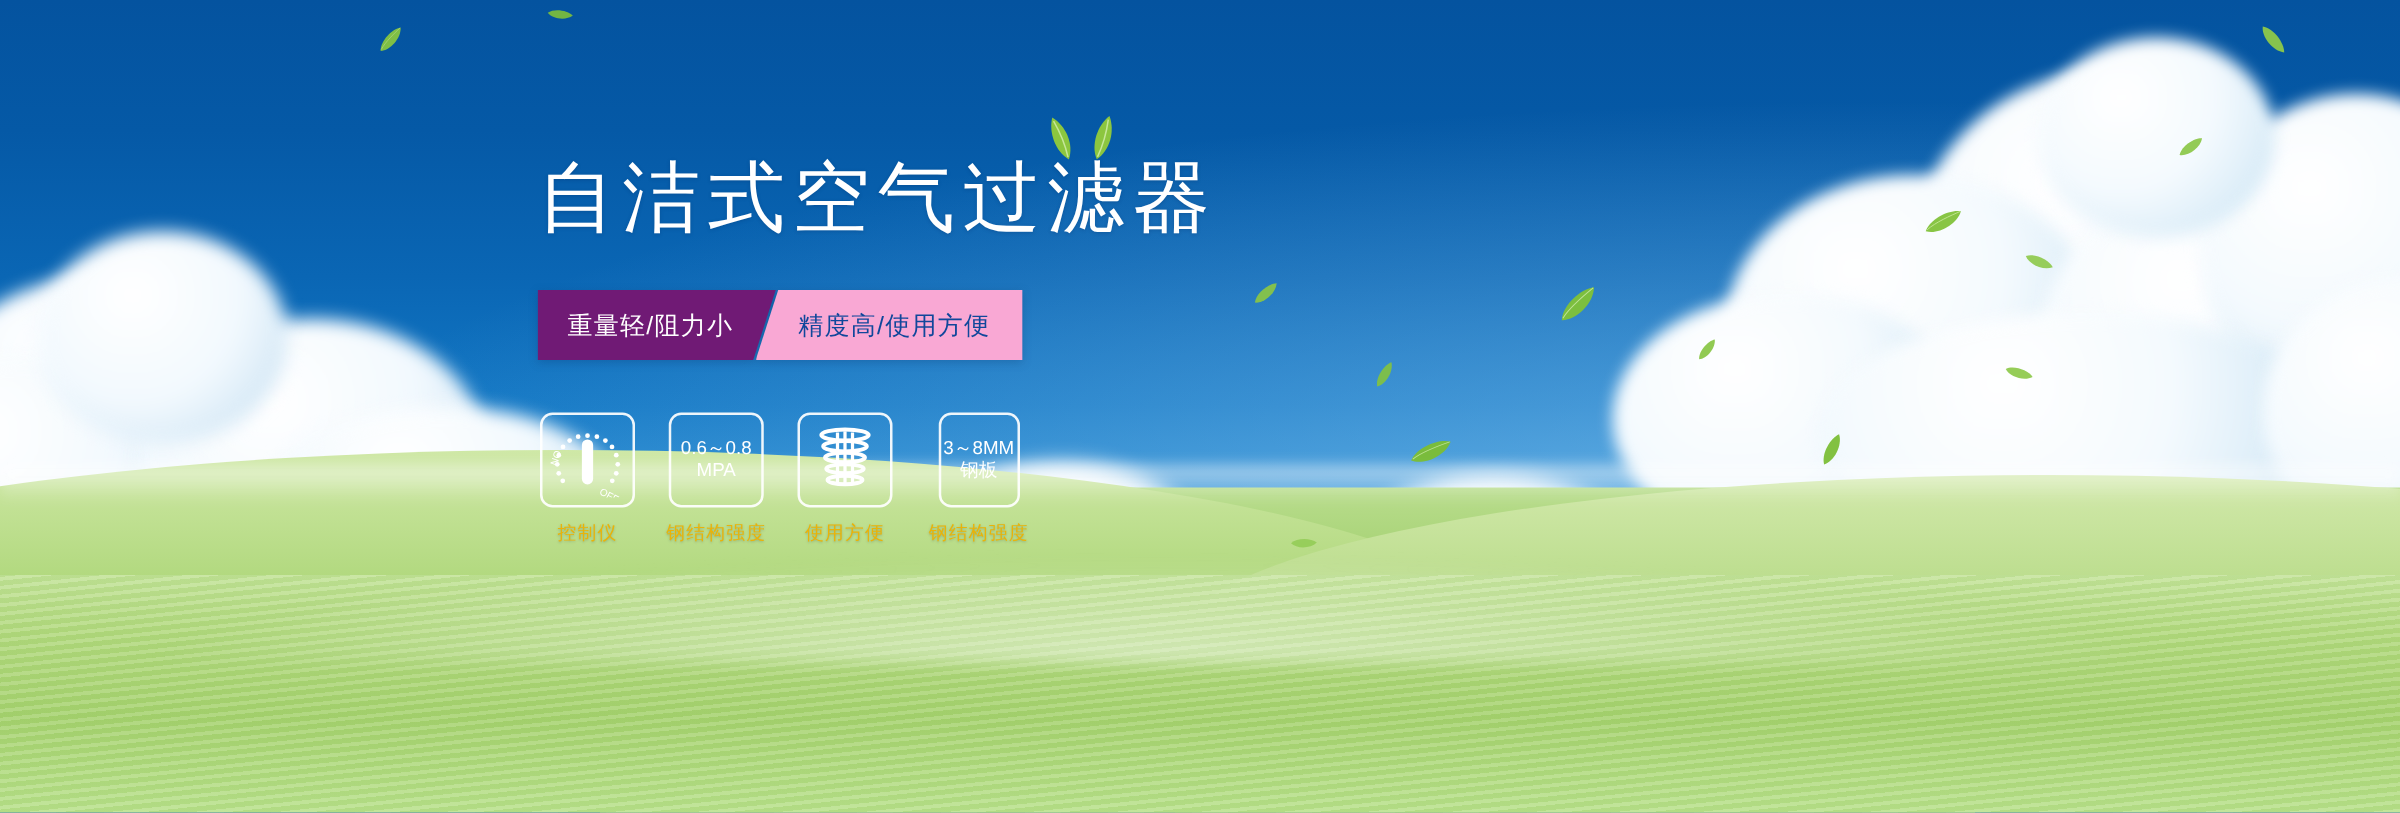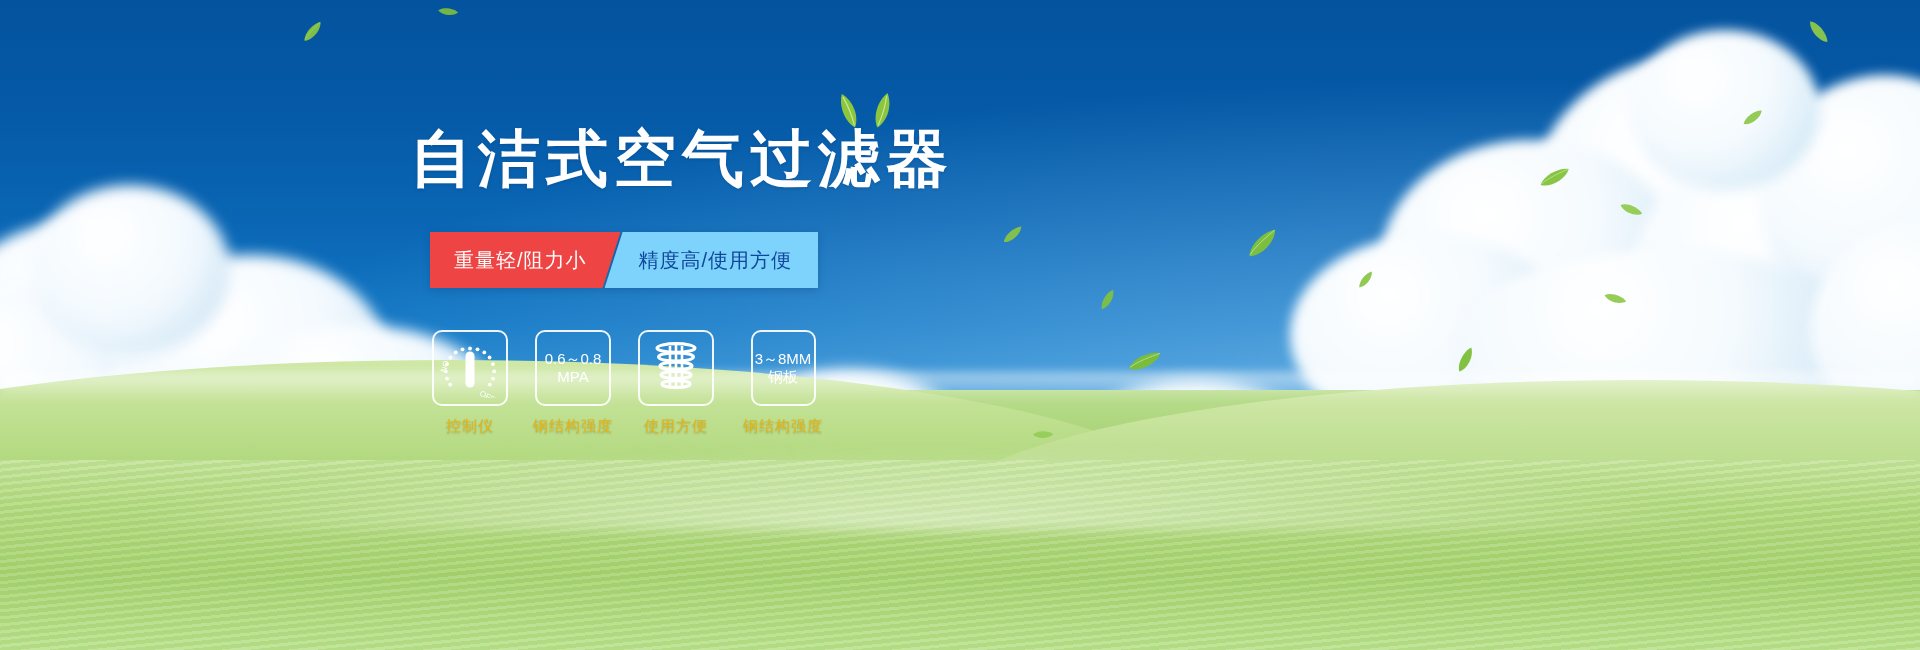--- a/index.html
+++ b/index.html
@@ -117,47 +117,47 @@
   
   .leaf{ position:absolute; transform-origin:50% 50%; }
   .leaf svg{ display:block; }
 
   
   .content{
     position:absolute; left:0; top:0; width:1920px; height:650px;
     z-index:40;
   }
   .title{
-    position:absolute; left:410px; top:128px;
+    position:absolute; left:430px; top:128px;
     font-size:62px; line-height:1;
     letter-spacing:6px;
     color:#ffffff;
-    font-weight:700;
+    font-weight:400;
     white-space:nowrap;
     text-shadow:0 1px 3px rgba(0,40,90,.25);
   }
 
   
   .tags{
     position:absolute; left:430px; top:232px;
     height:56px; display:flex; align-items:stretch;
     filter:drop-shadow(0 2px 4px rgba(0,35,80,.22));
   }
   .tag-a{
-    background:#ef4444;
+    background:#701a75;
     color:#ffffff;
     font-size:20px; letter-spacing:1px;
     display:flex; align-items:center;
     padding:0 22px 0 24px;
     clip-path:polygon(0 0, 100% 0, calc(100% - 18px) 100%, 0 100%);
     padding-right:34px;
     justify-content:flex-end;
   }
   .tag-b{
-    background:#7dd3fc;
+    background:#f9a8d4;
     color:#10479b;
     font-size:20px; letter-spacing:1px;
     display:flex; align-items:center;
     padding:0 26px 0 24px;
     margin-left:-16px;
     clip-path:polygon(18px 0, 100% 0, 100% 100%, 0 100%);
     padding-left:34px;
   }
 
   

